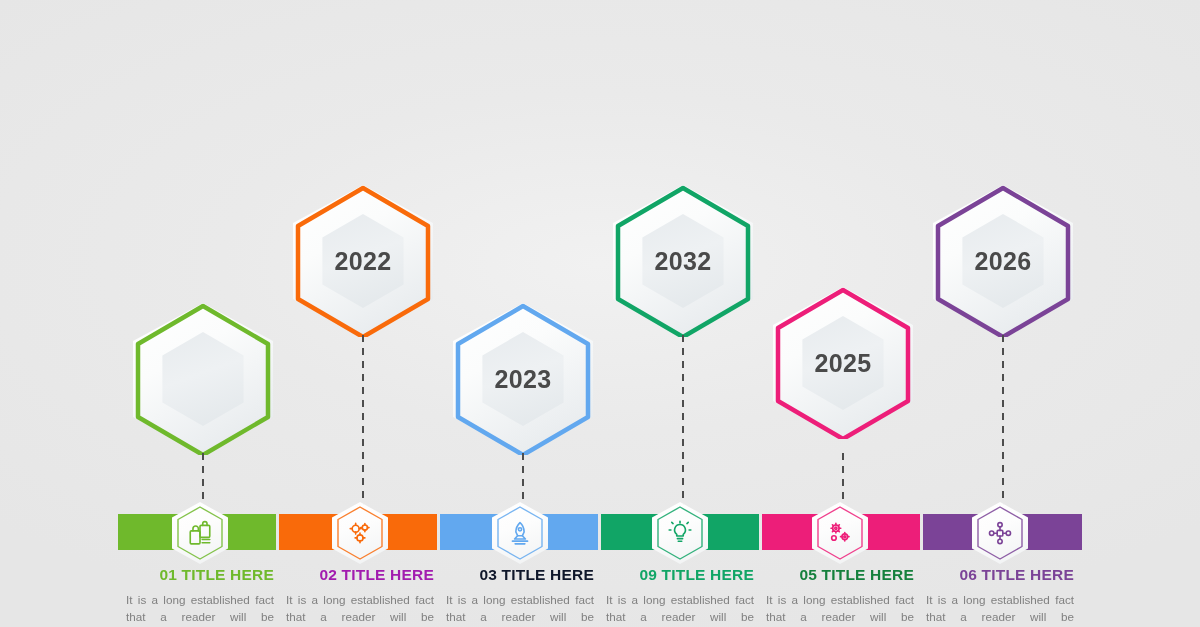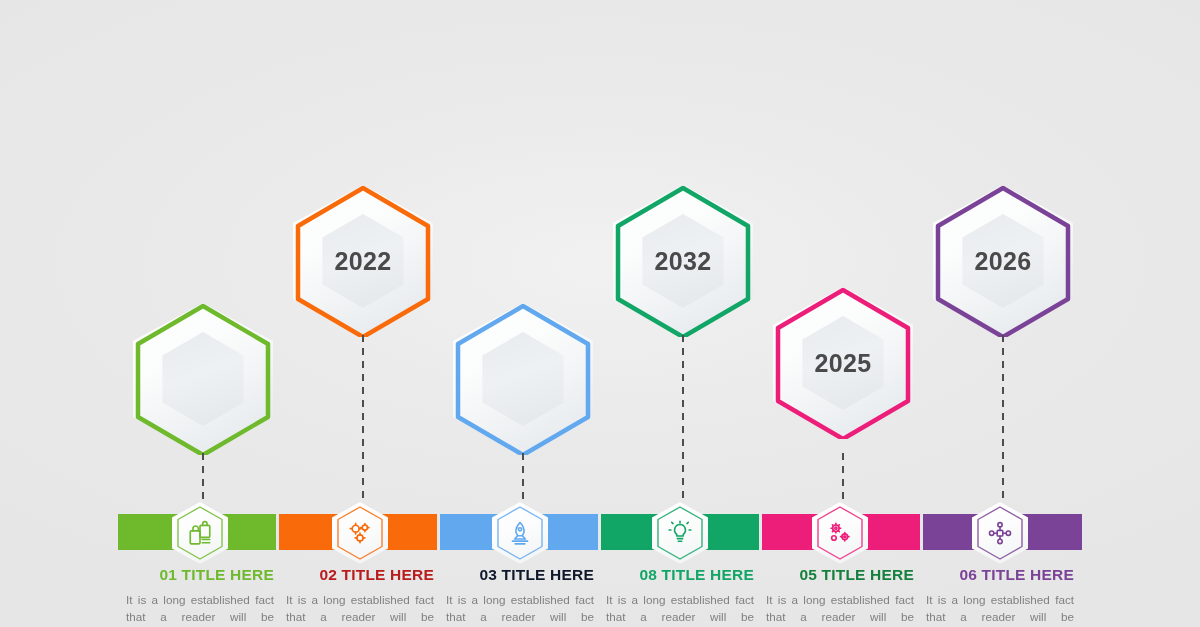--- a/index.html
+++ b/index.html
@@ -98,20 +98,21 @@
       </div>
       <div class="connector" style="left: 362px; top: 335px; height: 170px;">
         <i></i>
       </div>
       <div class="year-node" style="left: 453px; top: 303px;">
         <div class="hexshape year-outer"></div>
         <div class="year-inner-bg"></div>
         <svg class="year-ring" viewBox="0 0 140 152">
           <polygon points="70,3 135,41 135,114 70,152 5,114 5,41" fill="none" stroke="#62a8ef" stroke-width="4.5" stroke-linejoin="round"></polygon>
         </svg>
+        <div class="year-label">2023</div>
       </div>
       <div class="connector" style="left: 522px; top: 453px; height: 52px;">
         <i></i>
       </div>
       <div class="year-node" style="left: 613px; top: 185px;">
         <div class="hexshape year-outer"></div>
         <div class="year-inner-bg"></div>
         <svg class="year-ring" viewBox="0 0 140 152">
           <polygon points="70,3 135,41 135,114 70,152 5,114 5,41" fill="none" stroke="#11a566" stroke-width="4.5" stroke-linejoin="round"></polygon>
         </svg>
@@ -231,29 +232,29 @@
           <circle cx="19.7" cy="12.2" r="2" stroke="#7b4397" fill="none" stroke-width="1.5" stroke-linecap="round" stroke-linejoin="round"></circle>
         </svg>
       </div>
     </div>
   <div id="cols-layer">
       <div class="col" style="left: 126px;">
         <div class="col-title" style="color: rgb(111, 185, 44);">01 TITLE HERE</div>
         <div class="col-body">It is a long established fact that a reader will be</div>
       </div>
       <div class="col" style="left: 286px;">
-        <div class="col-title" style="color: #b91c1c;">02 TITLE HERE</div>
+        <div class="col-title" style="color: #a21caf;">02 TITLE HERE</div>
         <div class="col-body">It is a long established fact that a reader will be</div>
       </div>
       <div class="col" style="left: 446px;">
         <div class="col-title" style="color: #0f172a;">03 TITLE HERE</div>
         <div class="col-body">It is a long established fact that a reader will be</div>
       </div>
       <div class="col" style="left: 606px;">
-        <div class="col-title" style="color: rgb(17, 165, 102);">08 TITLE HERE</div>
+        <div class="col-title" style="color: rgb(17, 165, 102);">09 TITLE HERE</div>
         <div class="col-body">It is a long established fact that a reader will be</div>
       </div>
       <div class="col" style="left: 766px;">
         <div class="col-title" style="color: #15803d;">05 TITLE HERE</div>
         <div class="col-body">It is a long established fact that a reader will be</div>
       </div>
       <div class="col" style="left: 926px;">
         <div class="col-title" style="color: rgb(123, 67, 151);">06 TITLE HERE</div>
         <div class="col-body">It is a long established fact that a reader will be</div>
       </div>

